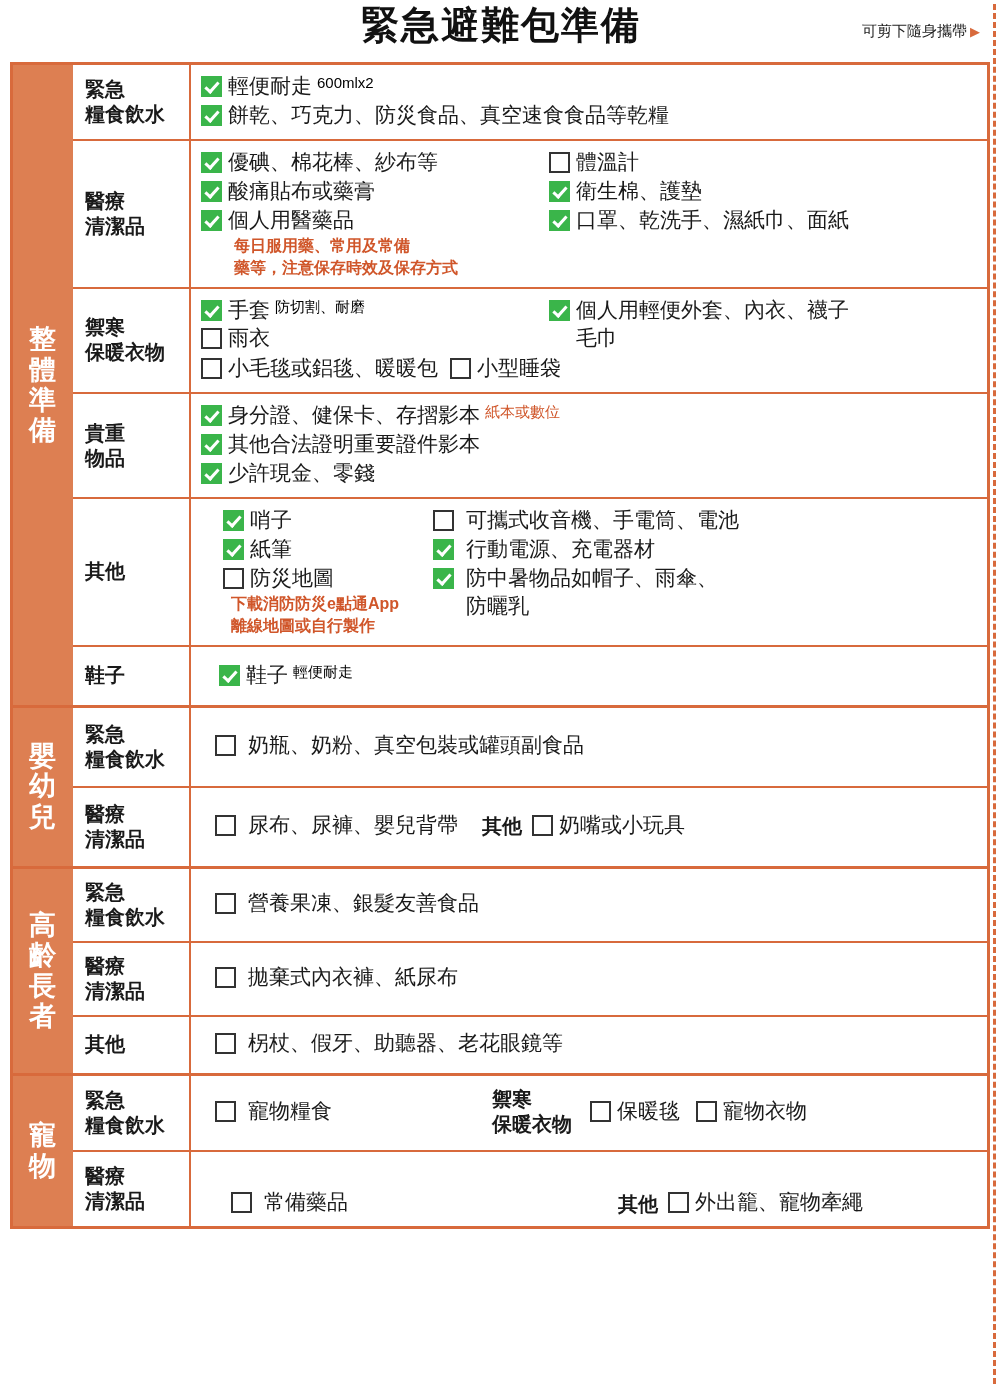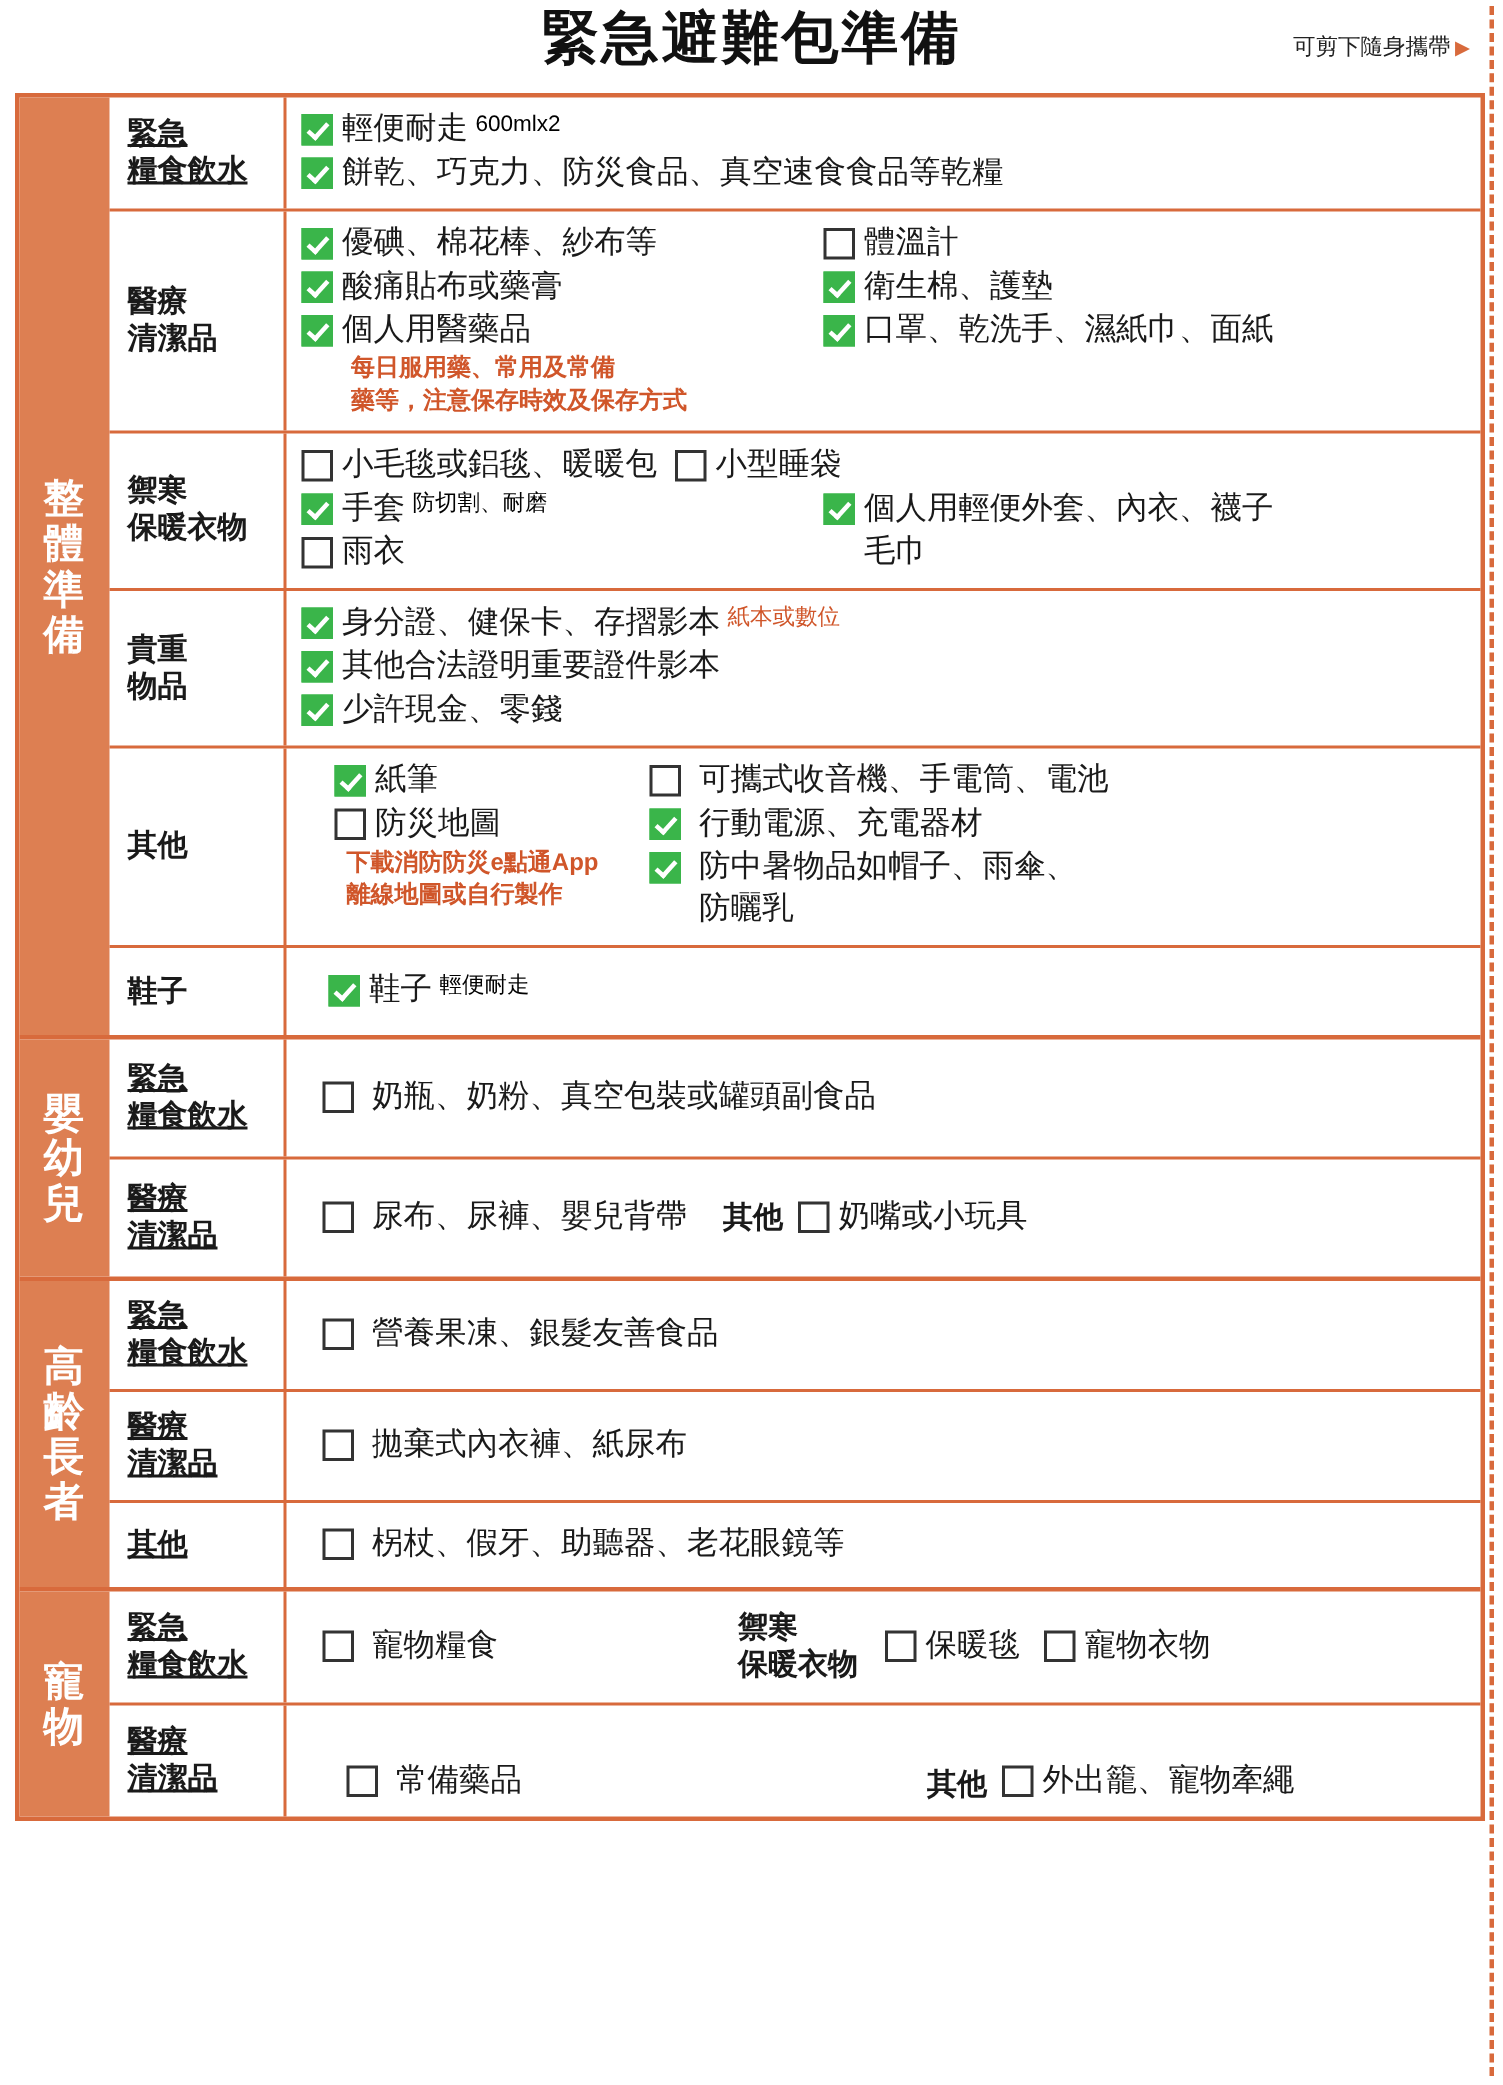--- a/index.html
+++ b/index.html
@@ -100,21 +100,21 @@
     padding: 9px 6px 9px 12px;
     font-size: 20px;
     font-weight: bold;
     line-height: 1.25;
     box-sizing: border-box;
     border-right: 2px solid #d86a3c;
     display: flex;
     flex-direction: column;
     justify-content: center;
   }
-  .rowlabel.center { justify-content: center; text-decoration: underline; }
+  .rowlabel.center { justify-content: center; }
   .rowbody {
     flex: 1 1 auto;
     padding: 7px 8px 8px 10px;
     box-sizing: border-box;
   }
 
   
   .line {
     display: flex;
     align-items: flex-start;
@@ -258,49 +258,49 @@
           </div>
         </div>
 
         <div class="row">
           <div class="rowlabel">
             <div>禦寒</div>
             <div>保暖衣物</div>
           </div>
           <div class="rowbody">
             <div class="cols">
+              <div class="col-a" style="width:348px">
+                <div class="line">
+                  <span class="chk checked"></span>
+                  <span class="txt">手套</span>
+                  <span class="small">防切割、耐磨</span>
+                </div>
+                <div class="line">
+                  <span class="chk empty"></span>
+                  <span class="txt">雨衣</span>
+                </div>
+              </div>
+              <div class="col-b">
+                <div class="line">
+                  <span class="chk checked"></span>
+                  <span class="txt">個人用輕便外套、內衣、襪子</span>
+                </div>
+                <div class="line">
+                  <span class="txt" style="margin-left:27px">毛巾</span>
+                </div>
+              </div>
+            </div>
+            <div class="cols">
               <div class="line">
                 <span class="chk empty"></span>
                 <span class="txt">小毛毯或鋁毯、暖暖包</span>
               </div>
               <div class="line" style="margin-left:12px">
                 <span class="chk empty"></span>
                 <span class="txt">小型睡袋</span>
-              </div>
-            </div>
-            <div class="cols">
-              <div class="col-a" style="width:348px">
-                <div class="line">
-                  <span class="chk checked"></span>
-                  <span class="txt">手套</span>
-                  <span class="small">防切割、耐磨</span>
-                </div>
-                <div class="line">
-                  <span class="chk empty"></span>
-                  <span class="txt">雨衣</span>
-                </div>
-              </div>
-              <div class="col-b">
-                <div class="line">
-                  <span class="chk checked"></span>
-                  <span class="txt">個人用輕便外套、內衣、襪子</span>
-                </div>
-                <div class="line">
-                  <span class="txt" style="margin-left:27px">毛巾</span>
-                </div>
               </div>
             </div>
           </div>
         </div>
 
         <div class="row">
           <div class="rowlabel">
             <div>貴重</div>
             <div>物品</div>
           </div>
@@ -323,20 +323,24 @@
 
         <div class="row">
           <div class="rowlabel">
             <div>其他</div>
           </div>
           <div class="rowbody">
             <div class="cols">
               <div class="col-a" style="width:210px;padding-left:22px">
                 <div class="line">
                   <span class="chk checked"></span>
+                  <span class="txt">哨子</span>
+                </div>
+                <div class="line">
+                  <span class="chk checked"></span>
                   <span class="txt">紙筆</span>
                 </div>
                 <div class="line">
                   <span class="chk empty"></span>
                   <span class="txt">防災地圖</span>
                 </div>
                 <div class="note" style="white-space:pre-line;margin-left:8px">下載消防防災e點通App
 離線地圖或自行製作</div>
               </div>
               <div class="col-b">

